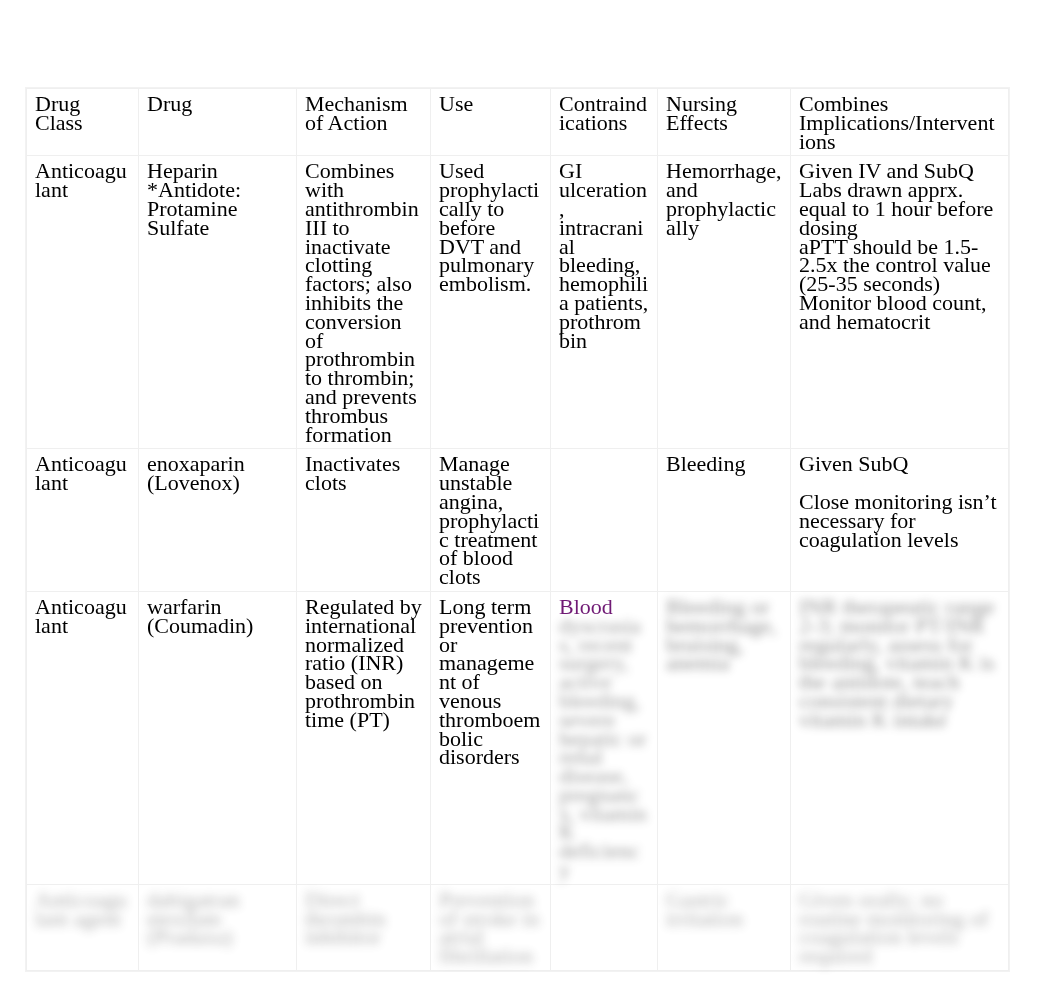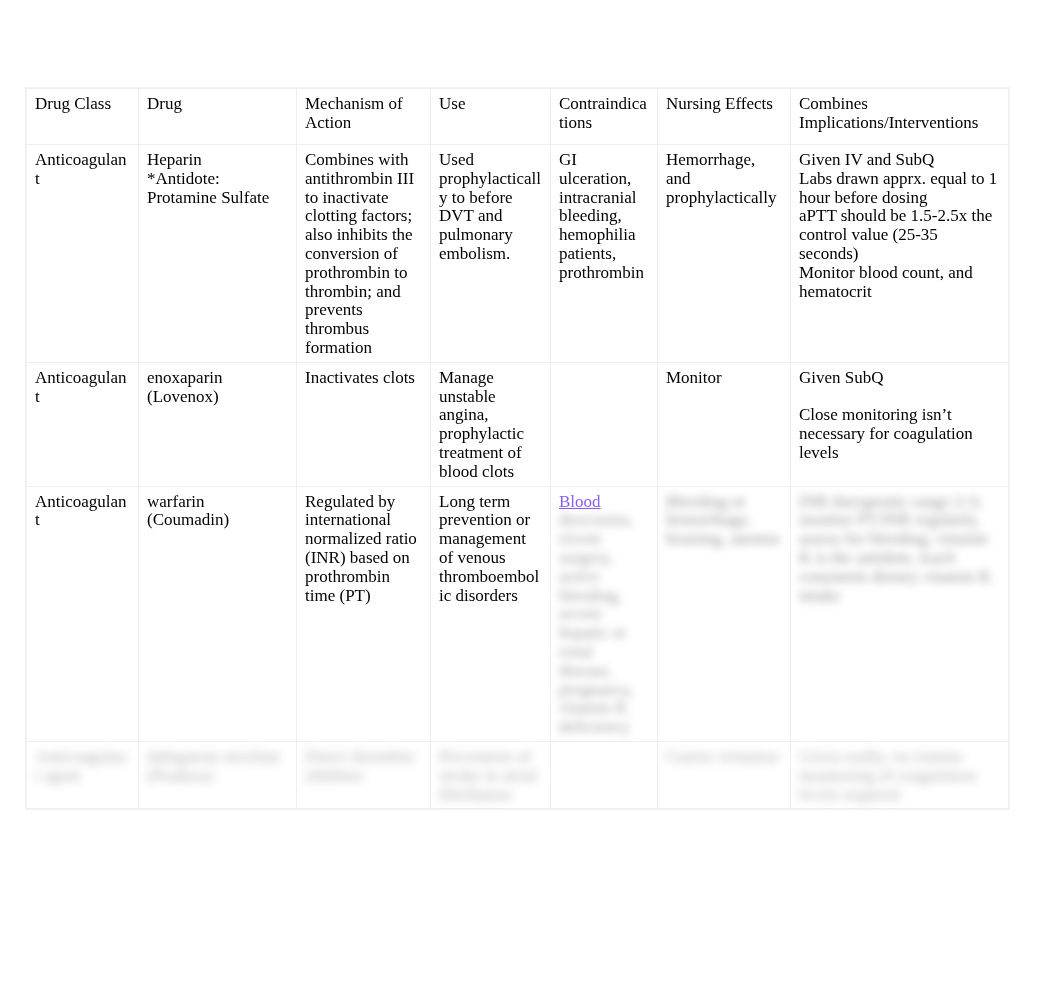--- a/index.html
+++ b/index.html
@@ -33,21 +33,21 @@
     background: #ffffff;
   }
 
   #drug-table td,
   #drug-table th {
     border: 1px solid #efefef;
     vertical-align: top;
     padding: 6px 8px 4px 8px;
     font-weight: normal;
     text-align: left;
-    font-size: 17px;
+    font-size: 22px;
     line-height: 18.8px;
     background: #ffffff;
     box-sizing: border-box;
     word-wrap: break-word;
     overflow-wrap: break-word;
   }
 
   
   #drug-table {
     box-shadow: 0 0 0 1px #f2f2f2;
@@ -81,22 +81,21 @@
     color: #333;
   }
   .blurred-strong .cell-text {
     filter: blur(4.6px);
     opacity: 0.42;
     color: #3a3a3a;
   }
   .partial-clear .cell-text.clear-part {
     filter: none;
     opacity: 1;
-    color: #8b5cf6;
-    text-decoration: underline;
+    color: #701a75;
   }
   .partial-clear .cell-text.blur-part {
     filter: blur(4.2px);
     opacity: 0.5;
     color: #333;
   }
 </style>
 </head>
 <body>
 
@@ -179,21 +178,21 @@
         <td>
           <span class="cell-text">Inactivates clots</span>
         </td>
         <td>
           <span class="cell-text">Manage unstable angina, prophylactic treatment of blood clots</span>
         </td>
         <td>
           <span class="cell-text"></span>
         </td>
         <td>
-          <span class="cell-text">Monitor</span>
+          <span class="cell-text">Bleeding</span>
         </td>
         <td>
           <span class="cell-text">Given SubQ
 
 Close monitoring isn’t necessary for coagulation levels</span>
         </td>
       </tr>
 
       <tr class="row-warfarin">
         <td>

